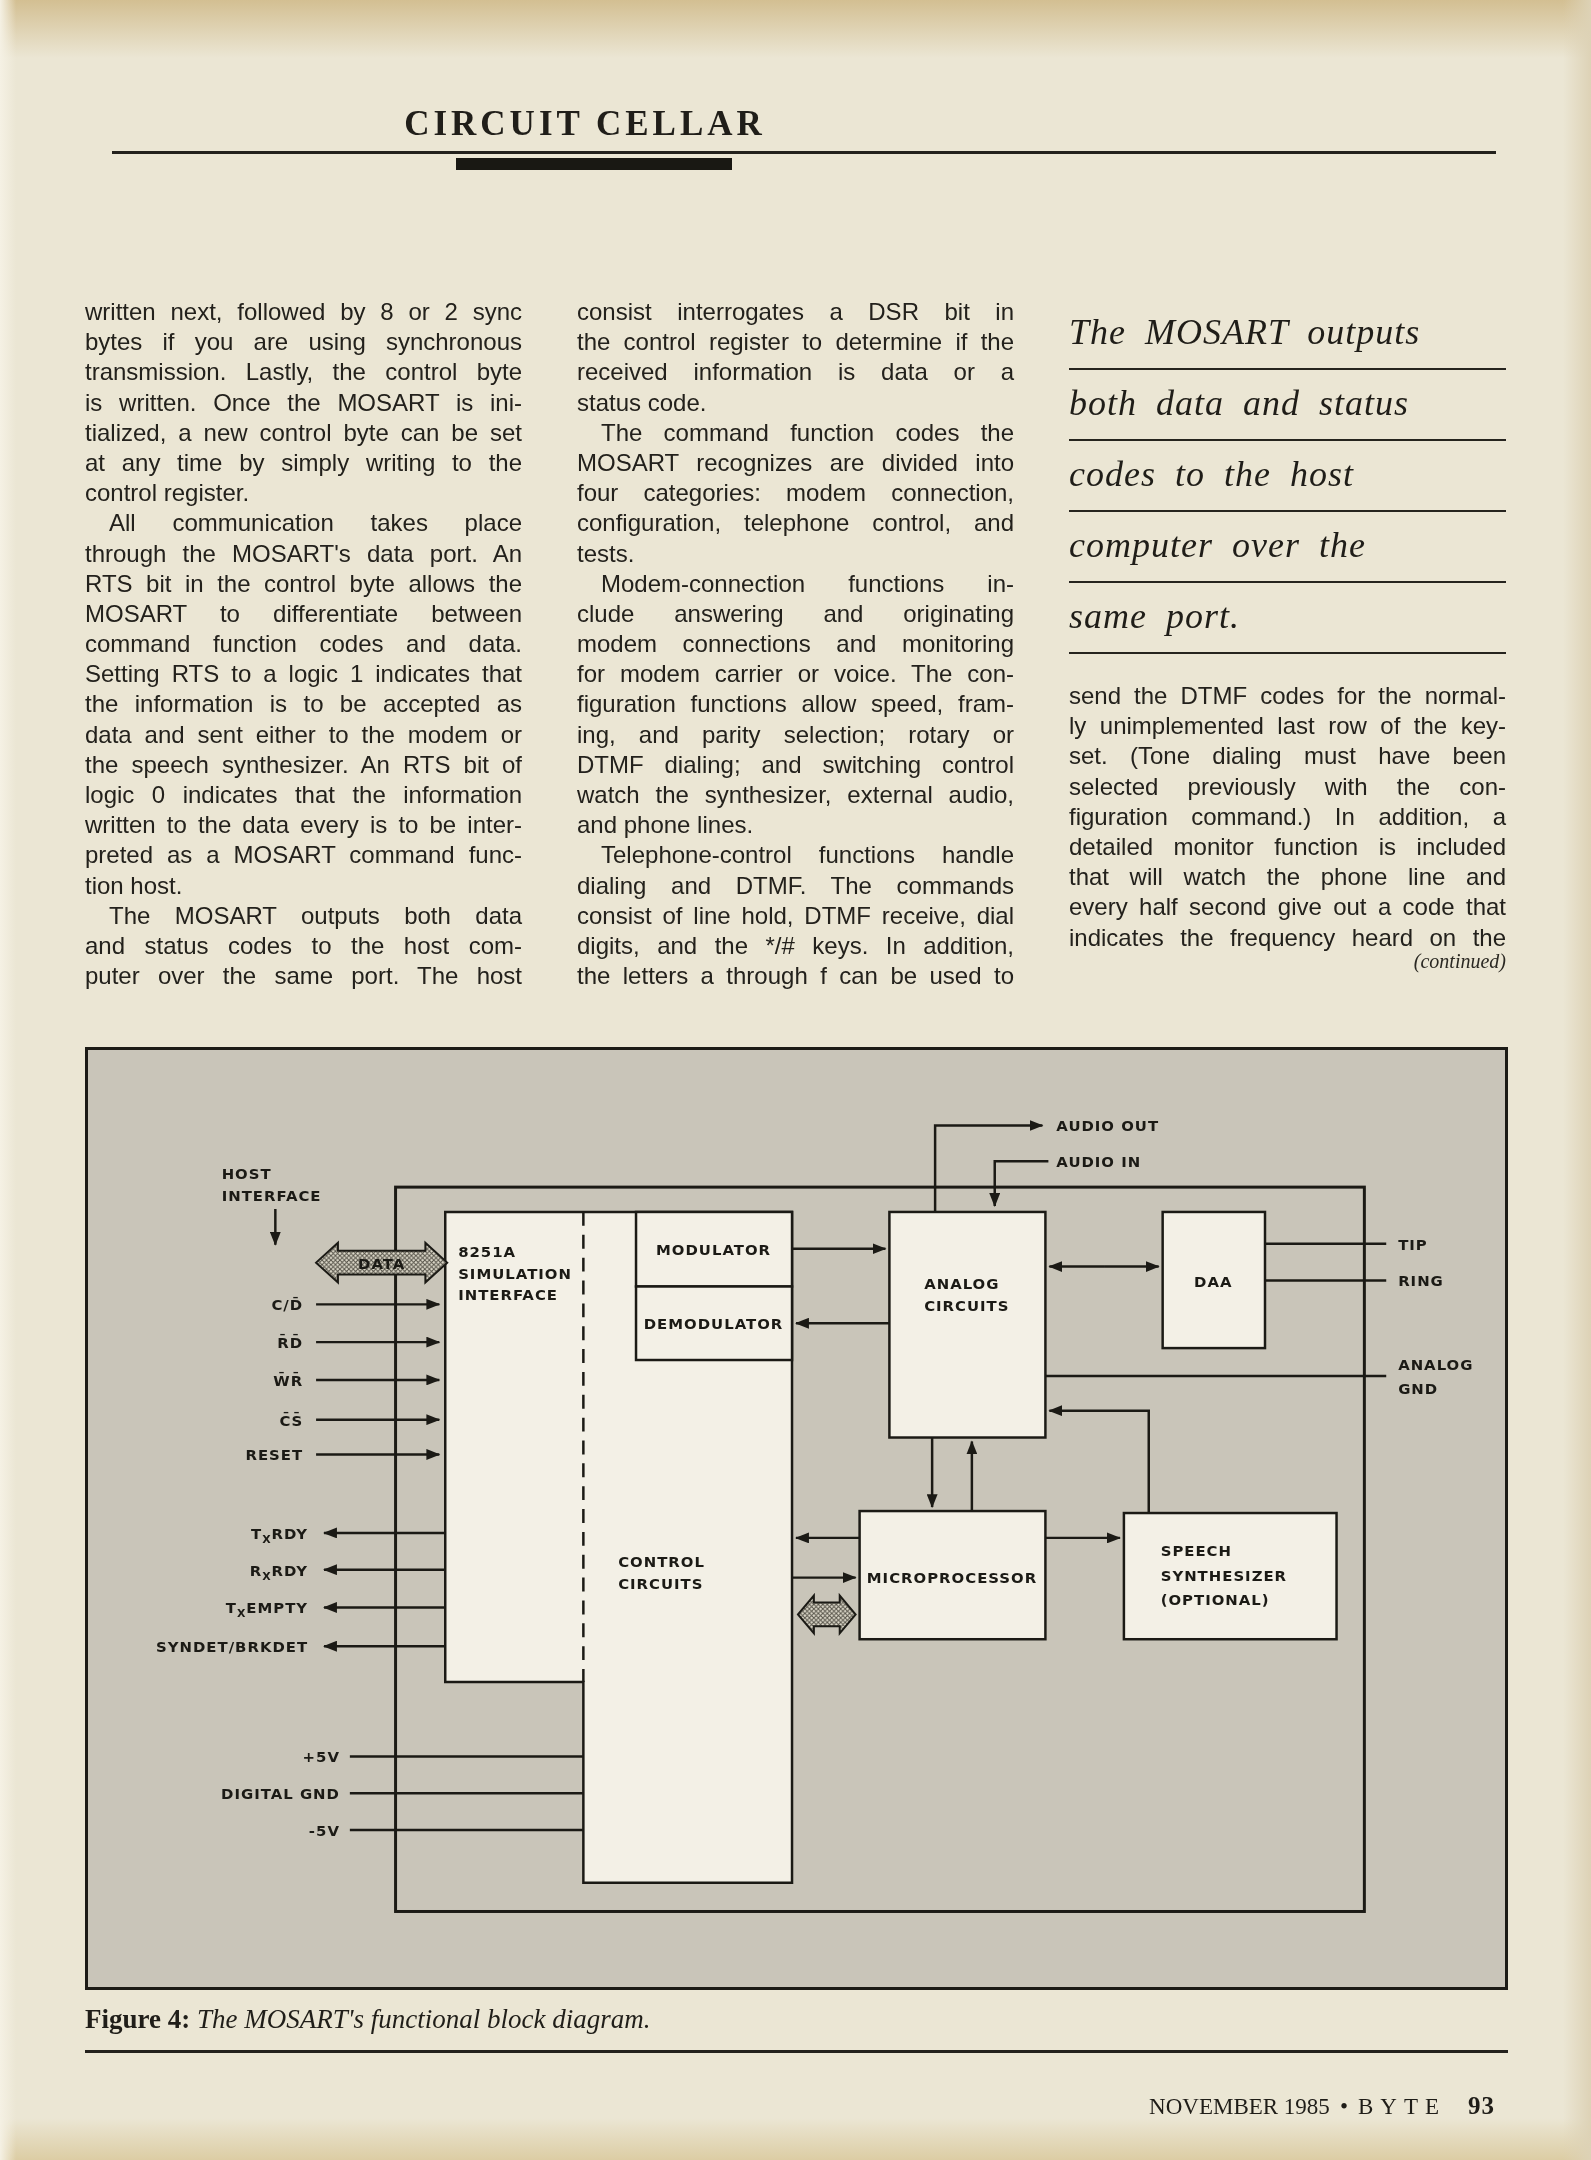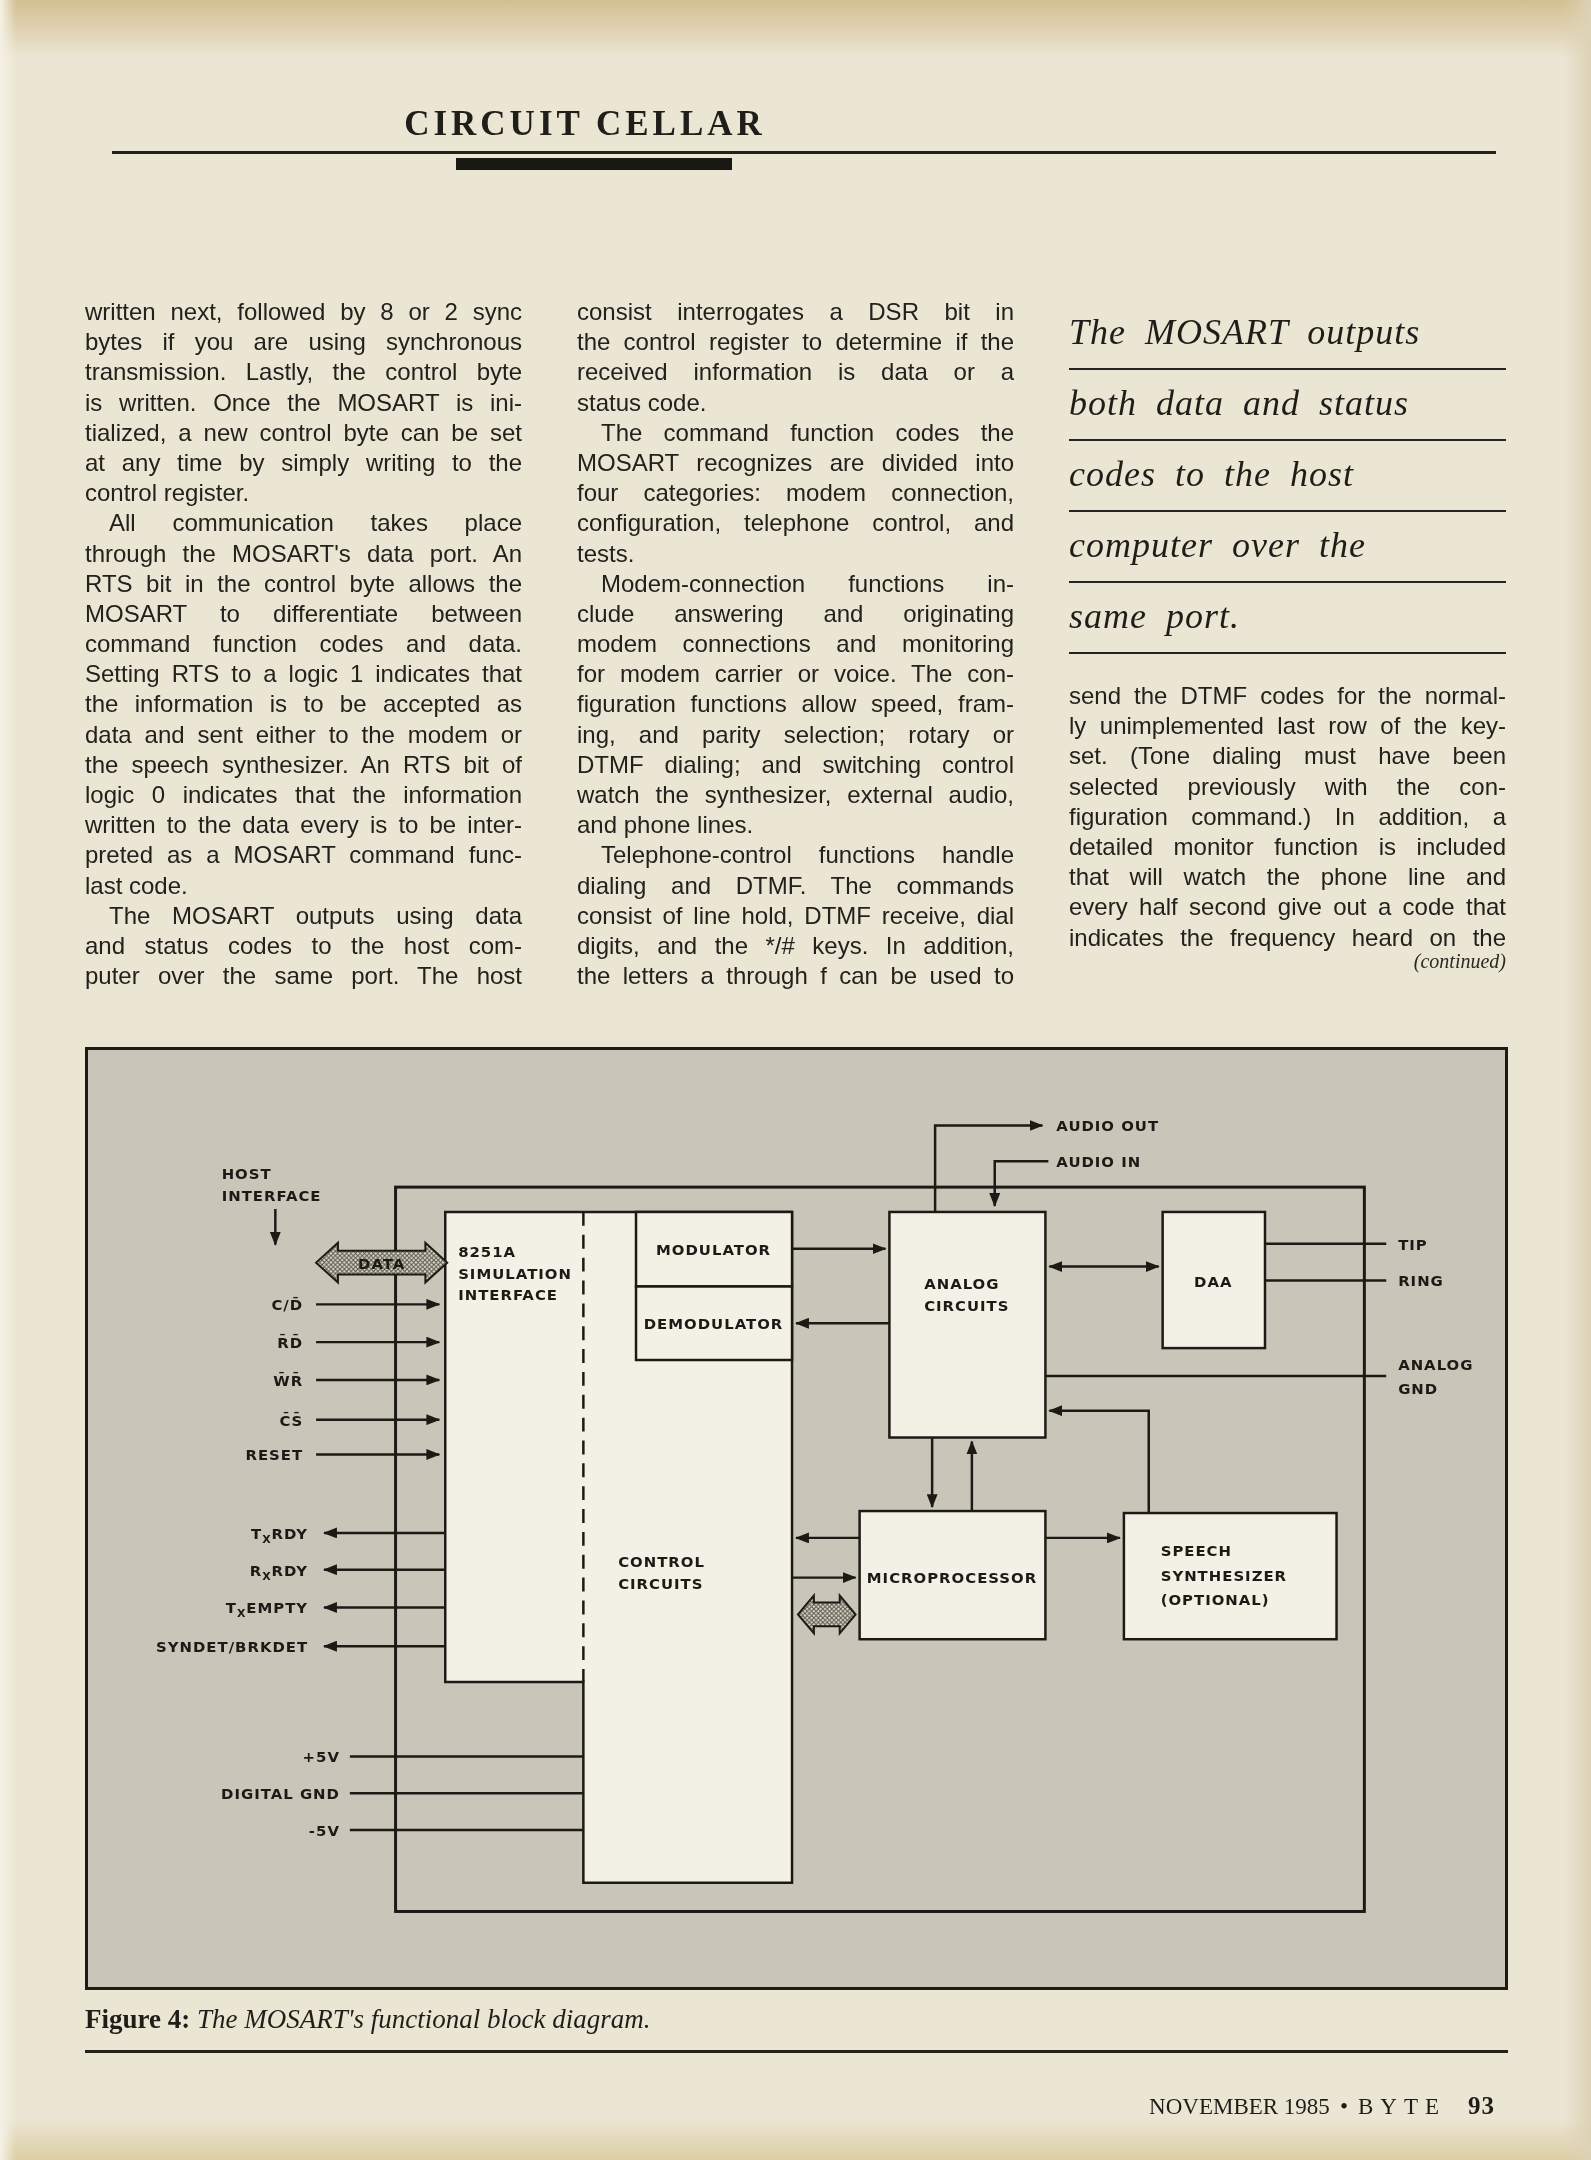--- a/index.html
+++ b/index.html
@@ -83,22 +83,22 @@
       <div class="bl">RTS bit in the control byte allows the</div>
       <div class="bl">MOSART to differentiate between</div>
       <div class="bl">command function codes and data.</div>
       <div class="bl">Setting RTS to a logic 1 indicates that</div>
       <div class="bl">the information is to be accepted as</div>
       <div class="bl">data and sent either to the modem or</div>
       <div class="bl">the speech synthesizer. An RTS bit of</div>
       <div class="bl">logic 0 indicates that the information</div>
       <div class="bl">written to the data every is to be inter-</div>
       <div class="bl">preted as a MOSART command func-</div>
-      <div class="bl end">last code.</div>
-      <div class="bl first">The MOSART outputs using data</div>
+      <div class="bl end">tion host.</div>
+      <div class="bl first">The MOSART outputs both data</div>
       <div class="bl">and status codes to the host com-</div>
       <div class="bl">puter over the same port. The host</div>
     </div>
   <div class="col col2">
       <div class="bl">consist interrogates a DSR bit in</div>
       <div class="bl">the control register to determine if the</div>
       <div class="bl">received information is data or a</div>
       <div class="bl end">status code.</div>
       <div class="bl first">The command function codes the</div>
       <div class="bl">MOSART recognizes are divided into</div>

